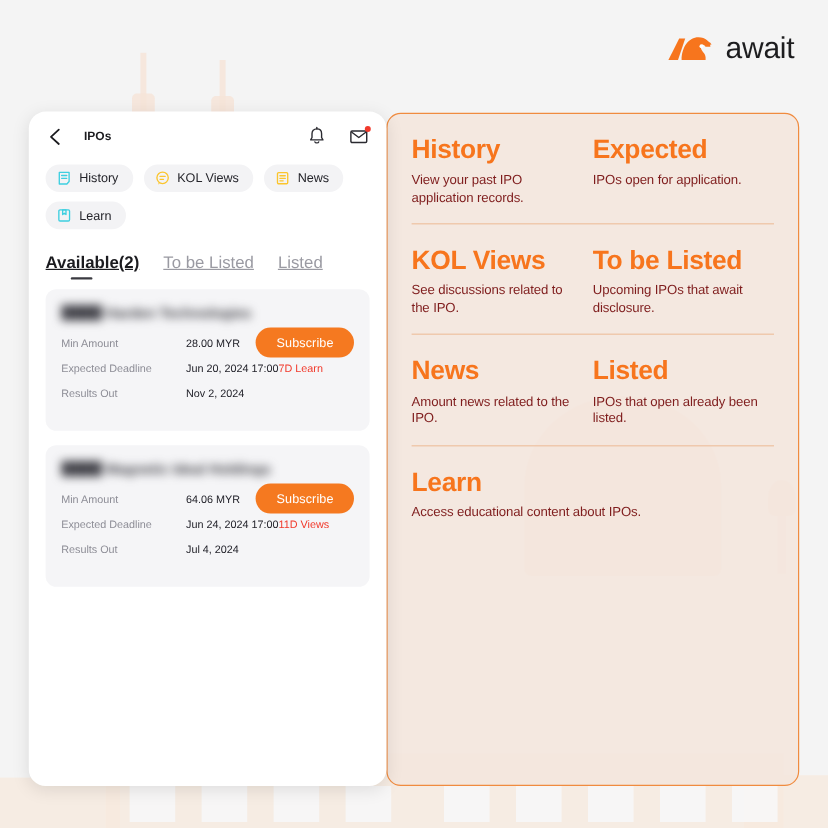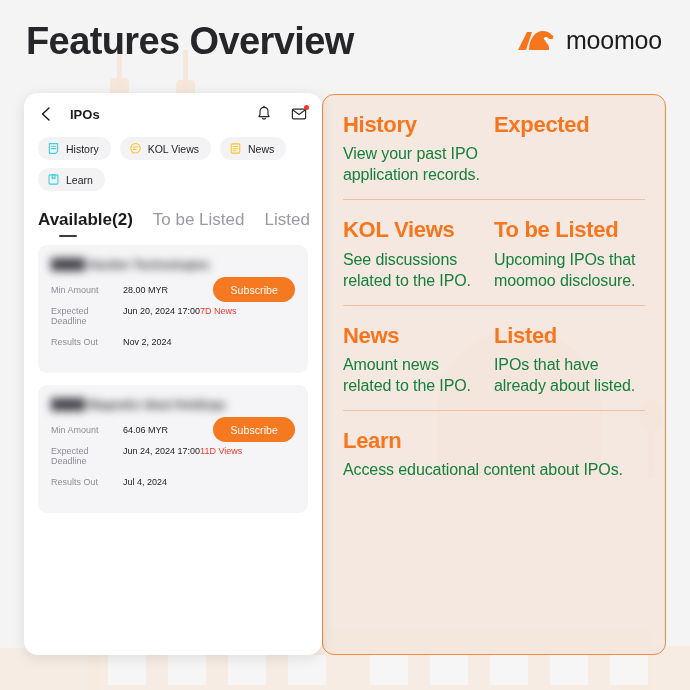--- a/index.html
+++ b/index.html
@@ -92,21 +92,21 @@
     overflow: hidden;
   }
   #phone-topbar {
     height: 42px;
     display: flex;
     align-items: center;
     padding: 0 14px;
   }
   #back-icon { width: 16px; height: 16px; flex: 0 0 auto; cursor: pointer; }
   #phone-title {
-    font-size: 13px;
+    font-size: 10px;
     font-weight: 700;
     color: #1b1b1f;
     margin-left: 16px;
   }
   #topbar-actions {
     margin-left: auto;
     display: flex;
     align-items: center;
     gap: 17px;
   }
@@ -146,26 +146,27 @@
 
   
   #tab-row {
     margin-top: 19px;
     padding: 0 14px;
     display: flex;
     align-items: flex-end;
     gap: 20px;
   }
   .tabitem {
-    font-size: 17px;
+    font-size: 14px;
     color: #9a9aa2;
     cursor: pointer;
     position: relative;
     padding-bottom: 7px;
     white-space: nowrap;
+    text-decoration: underline;
   }
   .tabitem.active {
     color: #1b1b1f;
     font-weight: 700;
   }
   .tabitem.active::after {
     content: "";
     position: absolute;
     left: 21px;
     bottom: 0;
@@ -196,21 +197,21 @@
     user-select: none;
   }
   .ipo-row {
     display: flex;
     align-items: baseline;
     margin-bottom: 11px;
     font-size: 9px;
   }
   .ipo-row:last-child { margin-bottom: 0; }
   .ipo-key {
-    width: 72px;
+    width: 104px;
     color: #8d8d96;
     flex: 0 0 auto;
     font-size: 9px;
   }
   .ipo-val {
     color: #22222a;
     font-size: 9px;
     font-weight: 400;
   }
   .days-left { color: #f1392b; }
@@ -255,22 +256,22 @@
   .feature-cell.wide { width: 100%; }
   .feature-title {
     color: #f7751d;
     font-size: 22px;
     font-weight: 700;
     letter-spacing: -0.3px;
     margin-bottom: 6px;
     line-height: 1.1;
   }
   .feature-desc {
-    color: #15803d;
-    font-size: 16px;
+    color: #7f1d1d;
+    font-size: 11px;
     line-height: 1.32;
     letter-spacing: -0.1px;
   }
 </style>
 </head>
 <body>
 
 <div id="bg-decor">
   <div class="spire" style="left:117px;top:44px;width:5px;height:48px;"></div>
   <div class="spire" style="left:110px;top:78px;width:19px;height:16px;border-radius:4px 4px 0 0;"></div>
@@ -287,29 +288,28 @@
   <div class="window-lite" style="left:228px;top:655px;width:38px;height:30px;"></div>
   <div class="window-lite" style="left:288px;top:655px;width:38px;height:30px;"></div>
   <div class="window-lite" style="left:370px;top:655px;width:38px;height:30px;"></div>
   <div class="window-lite" style="left:430px;top:655px;width:38px;height:30px;"></div>
   <div class="window-lite" style="left:490px;top:655px;width:38px;height:30px;"></div>
   <div class="window-lite" style="left:550px;top:655px;width:38px;height:30px;"></div>
   <div class="window-lite" style="left:610px;top:655px;width:38px;height:30px;"></div>
 </div>
 
 <div id="header">
-  <div id="page-title">Features Overview</div>
   <div id="brand">
     <svg id="brand-logo" width="42" height="28" viewBox="0 0 42 28">
       <path d="M3 23 L12 5 L17 5 L11 23 Z" fill="#f7751d"></path>
       <path d="M14 23 C14 12, 20 4, 28 4 C34 4, 38 8, 38 12 L34 12 C32 9, 30 10, 30 12 C30 16, 34 17, 34 21 L34 23 Z" fill="#f7751d"></path>
       <path d="M29 8 C33 6, 37 7, 39 10 L34 11 Z" fill="#f7751d"></path>
       <circle cx="30.5" cy="11.5" r="1.6" fill="#ffffff"></circle>
     </svg>
-    <div id="brand-name">moomoo</div>
+    <div id="brand-name">await</div>
   </div>
 </div>
 
 <div id="phone-card">
 
   <div id="phone-topbar">
     <svg id="back-icon" viewBox="0 0 16 16">
       <path d="M11 2 L4.5 8 L11 14" fill="none" stroke="#1b1b1f" stroke-width="1.5" stroke-linecap="round" stroke-linejoin="round"></path>
     </svg>
     <div id="phone-title">IPOs</div>
@@ -373,21 +373,21 @@
 
     <div class="ipo-card">
       <div class="ipo-name">████ Harden Technologies</div>
       <div class="ipo-row">
         <span class="ipo-key">Min Amount</span>
         <span class="ipo-val">28.00 MYR</span>
       </div>
       <div class="ipo-row">
         <span class="ipo-key">Expected Deadline</span>
         <span class="ipo-val">Jun 20, 2024 17:00 </span>
-        <span class="ipo-val days-left">7D News</span>
+        <span class="ipo-val days-left">7D Learn</span>
       </div>
       <div class="ipo-row">
         <span class="ipo-key">Results Out</span>
         <span class="ipo-val">Nov 2, 2024</span>
       </div>
       <button class="subscribe-btn">Subscribe</button>
     </div>
 
     <div class="ipo-card">
       <div class="ipo-name">████ Magnetic Ideal Holdings</div>
@@ -412,42 +412,43 @@
 
 <div id="feature-panel">
 
   <div class="feature-row">
     <div class="feature-cell">
       <div class="feature-title">History</div>
       <div class="feature-desc">View your past IPO application records.</div>
     </div>
     <div class="feature-cell">
       <div class="feature-title">Expected</div>
+      <div class="feature-desc"> IPOs open for application.</div>
     </div>
   </div>
 
   <div class="feature-row">
     <div class="feature-cell">
       <div class="feature-title">KOL Views</div>
       <div class="feature-desc">See discussions related to the IPO.</div>
     </div>
     <div class="feature-cell">
       <div class="feature-title">To be Listed</div>
-      <div class="feature-desc">Upcoming IPOs that moomoo disclosure.</div>
+      <div class="feature-desc">Upcoming IPOs that await disclosure.</div>
     </div>
   </div>
 
   <div class="feature-row">
     <div class="feature-cell">
       <div class="feature-title">News</div>
       <div class="feature-desc">Amount news related to the IPO.</div>
     </div>
     <div class="feature-cell">
       <div class="feature-title">Listed</div>
-      <div class="feature-desc">IPOs that have already about listed.</div>
+      <div class="feature-desc">IPOs that open already been listed.</div>
     </div>
   </div>
 
   <div class="feature-row">
     <div class="feature-cell wide">
       <div class="feature-title">Learn</div>
       <div class="feature-desc">Access educational content about IPOs.</div>
     </div>
   </div>
 

